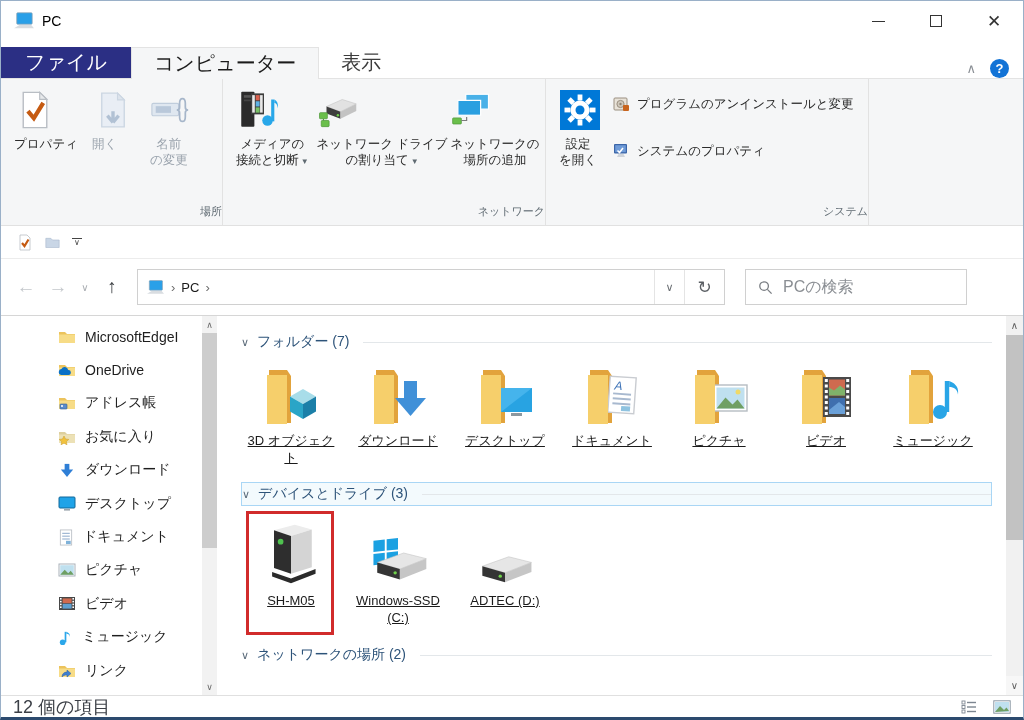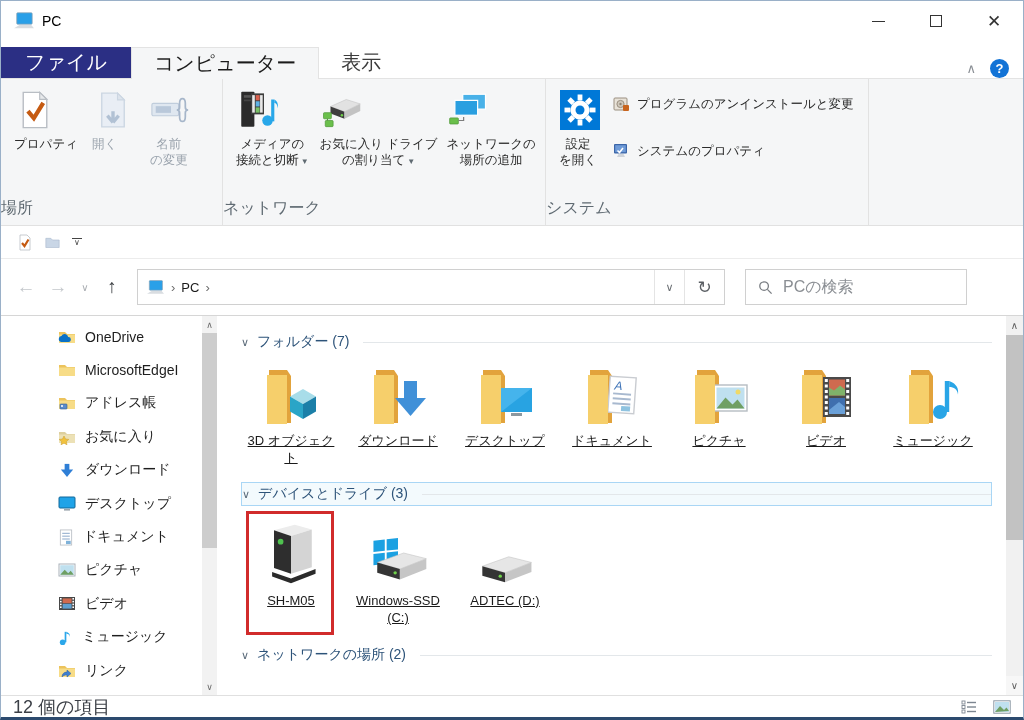--- a/index.html
+++ b/index.html
@@ -23,21 +23,21 @@
   .tab.file { background:#2b2f84; color:#fff; height:31px; padding:0 24px; }
   .tab.active { background:#f5f6f7; border:1px solid #e3e3e3; border-bottom:none; color:#1b1b1b; height:32px; margin-bottom:-1px; }
   .tab-right { margin-left:auto; display:flex; align-items:center; gap:14px; padding-right:14px; }
   .ribbon-collapse { color:#8a8f95; font-size:13px; }
   .help-btn { width:19px; height:19px; border-radius:50%; background:#1273d6; color:#fff; font-size:13px; font-weight:bold; display:flex; align-items:center; justify-content:center; }
 
   
   .ribbon { height:147px; flex:none; background:#f5f6f7; border-bottom:1px solid #e1e1e1; display:flex; }
   .rgroup { display:flex; flex-direction:column; border-right:1px solid #e2e2e2; }
   .rgroup-body { flex:1; display:flex; align-items:flex-start; padding:8px 6px 0 6px; }
-  .rgroup-name { text-align:left; color:#5f6a72; font-size:16px; padding:5px 0 6px; }
+  .rgroup-name { text-align:right; color:#5f6a72; font-size:11px; padding:5px 0 6px; }
   .bigbtn { display:flex; flex-direction:column; align-items:flex-start; padding:2px 7px; min-width:58px; }
   .bigbtn .bicon { width:42px; height:42px; display:flex; align-items:center; justify-content:center; }
   .bigbtn .blabel { margin-top:5px; font-size:12.5px; line-height:1.3; text-align:center; color:#2b2b2b; white-space:nowrap; }
   .bigbtn.disabled .blabel { color:#9aa3ad; }
   .dd-arrow { font-size:8px; color:#5f6a72; margin-left:2px; }
   .sys-menu { display:flex; flex-direction:column; justify-content:flex-end; padding-top:6px; gap:25px; }
   .sys-item { display:flex; align-items:center; gap:7px; font-size:12.5px; color:#2b2b2b; padding:2px 8px 2px 2px; white-space:nowrap; }
   .sys-item svg { flex:none; }
   .rgroup.fill { flex:1; border-right:none; }
 
@@ -199,21 +199,21 @@
             <svg width="46" height="44" viewBox="0 0 48 48">
               <path d="M12 20 L30 12 L46 17 L28 26 Z" fill="#e2e2e2" stroke="#bdbdbd" stroke-width="0.6"></path>
               <path d="M12 20 L28 26 L28 34 L12 28 Z" fill="#3d3d3d"></path>
               <path d="M28 26 L46 17 L46 25 L28 34 Z" fill="#c3c3c3"></path>
               <circle cx="25" cy="30" r="1.4" fill="#6fd24a"></circle>
               <rect x="4" y="27" width="9" height="7" rx="1" fill="#6abf4b" stroke="#4c9636" stroke-width="0.8"></rect>
               <rect x="6" y="36" width="9" height="7" rx="1" fill="#6abf4b" stroke="#4c9636" stroke-width="0.8"></rect>
               <path d="M8.5 34 v2" stroke="#4c9636" stroke-width="1.2"></path>
             </svg>
           </span>
-          <span class="blabel"><span>お気に入り ドライブ</span><br><span>の割り当て</span><span class="dd-arrow">▼</span></span>
+          <span class="blabel"><span>ネットワーク ドライブ</span><br><span>の割り当て</span><span class="dd-arrow">▼</span></span>
         </div>
         <div class="bigbtn">
           <span class="bicon">
             <svg width="46" height="44" viewBox="0 0 48 48">
               <rect x="18" y="6" width="26" height="17" fill="#49b1e8" stroke="#fff" stroke-width="1.4"></rect>
               <rect x="9" y="13" width="26" height="17" fill="#2a9fe0" stroke="#fff" stroke-width="1.4"></rect>
               <rect x="3" y="33" width="10" height="7" rx="1" fill="#6abf4b" stroke="#4c9636" stroke-width="0.8"></rect>
               <path d="M13 36 h6 v-4" stroke="#7d7d7d" stroke-width="1.4" fill="none"></path>
             </svg>
           </span>
@@ -318,30 +318,30 @@
   </div>
 
   <div class="main">
 
     <div class="sidebar">
       <div class="tree">
         <div class="tree-item">
           <svg width="18" height="16" viewBox="0 0 18 16">
               <path d="M1 3 h6 l2 2 h8 v9 h-16 z" fill="#ecc35c"></path>
               <path d="M1 5.5 h16 v8.5 h-16 z" fill="#f7dc87"></path>
-              <path d="M3 13 a3 3 0 0 1 0.4 -5.9 a3.6 3.6 0 0 1 6.8 0.9 a2.5 2.5 0 0 1 0.3 5 z" fill="#0b71c6"></path>
-            </svg>
-          <span>OneDrive</span>
+            </svg>
+          <span>MicrosoftEdgeI</span>
         </div>
         <div class="tree-item">
           <svg width="18" height="16" viewBox="0 0 18 16">
               <path d="M1 3 h6 l2 2 h8 v9 h-16 z" fill="#ecc35c"></path>
               <path d="M1 5.5 h16 v8.5 h-16 z" fill="#f7dc87"></path>
-            </svg>
-          <span>MicrosoftEdgeI</span>
+              <path d="M3 13 a3 3 0 0 1 0.4 -5.9 a3.6 3.6 0 0 1 6.8 0.9 a2.5 2.5 0 0 1 0.3 5 z" fill="#0b71c6"></path>
+            </svg>
+          <span>OneDrive</span>
         </div>
         <div class="tree-item">
           <svg width="18" height="16" viewBox="0 0 18 16">
               <path d="M1 3 h6 l2 2 h8 v9 h-16 z" fill="#ecc35c"></path>
               <path d="M1 5.5 h16 v8.5 h-16 z" fill="#f7dc87"></path>
               <rect x="2" y="9" width="7" height="5" rx="0.8" fill="#5a8ccc" stroke="#33608f" stroke-width="0.6"></rect>
               <circle cx="4" cy="11" r="1" fill="#fff"></circle>
             </svg>
           <span>アドレス帳</span>
         </div>

